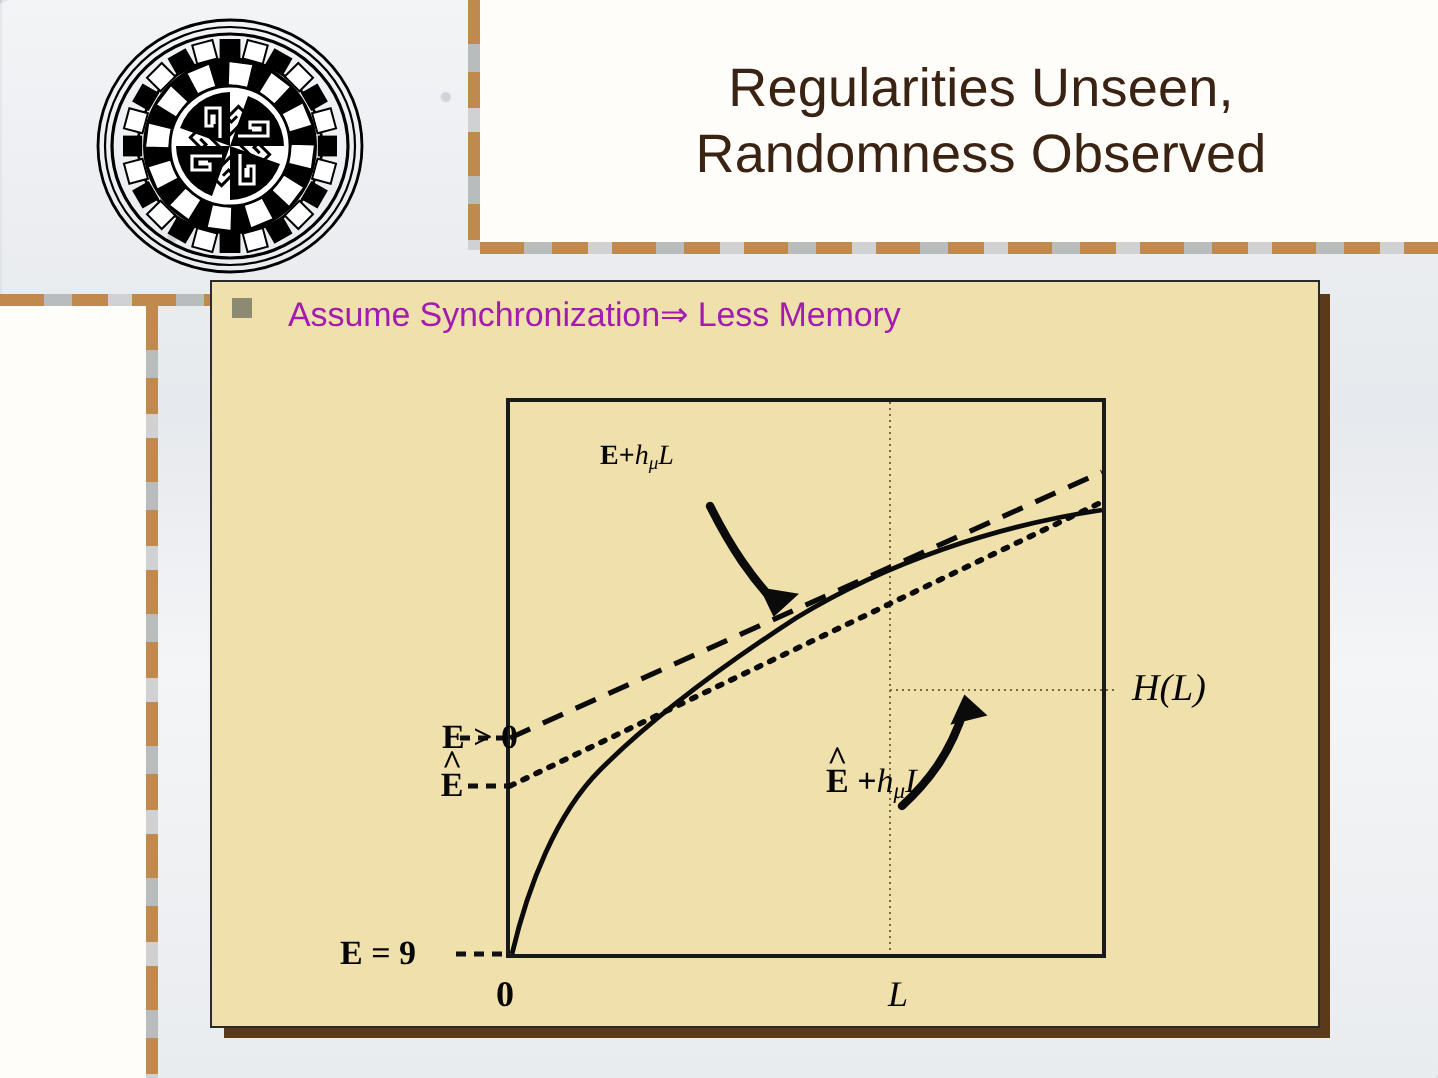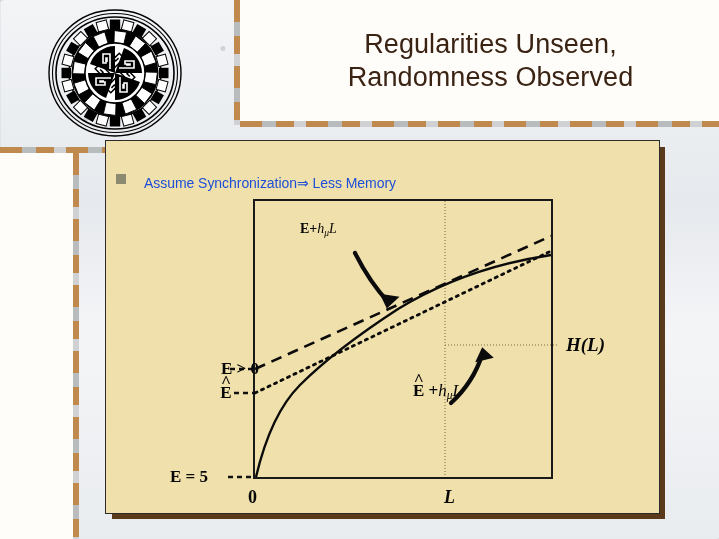--- a/index.html
+++ b/index.html
@@ -69,35 +69,35 @@
     background:#f0e0ab;border:1px solid #2b2b2b;overflow:hidden;
   }
 
   
   #bullet-row{position:absolute;left:10px;top:6px;display:flex;align-items:baseline;}
   #bullet-square{
     width:10px;height:10px;background:#8c8a70;margin-right:11px;
     position:relative;top:-4px;flex:none;
   }
   #bullet-head{font-size:21px;color:#0a0a0a;letter-spacing:.1px;}
-  #bullet-sub{font-size:14px;color:#1d4ed8;margin-left:7px;letter-spacing:-.05px;margin-top:28px;}
+  #bullet-sub{font-size:17px;color:#a21caf;margin-left:7px;letter-spacing:-.05px;}
 
   
   #chart{position:absolute;left:142px;top:52px;width:310px;height:292px;}
   #chart-frame{
     position:absolute;left:5px;top:6px;width:300px;height:280px;
     border:2px solid #1a1a1a;box-sizing:border-box;
   }
   #chart svg{position:absolute;left:0;top:0;overflow:visible;}
 
   .mlabel{position:absolute;color:#070707;white-space:nowrap;
           font-family:"Liberation Serif", serif;}
   .bser{font-family:"Liberation Serif", serif;font-weight:bold;}
   .iser{font-family:"Liberation Serif", serif;font-style:italic;}
-  .biser{font-family:"Liberation Serif", serif;font-weight:bold;font-style:italic;}
+  .biser{font-family:"Liberation Serif", serif;font-weight:normal;font-style:italic;}
   .sub{font-size:.68em;vertical-align:-.28em;}
   .hat{position:relative;display:inline-block;}
   .hat>.hatmark{
     position:absolute;left:50%;transform:translateX(-50%);
     top:-.58em;font-size:1.02em;font-weight:bold;line-height:1;
     font-family:"Liberation Serif", serif;
   }
 </style>
 </head>
 <body>
@@ -334,21 +334,21 @@
         <span class="biser">H(L)</span>
       </div>
 
       <div class="mlabel" style="left:-75px;top:166px;font-size:17px;margin-left:48px;">
         <span class="bser">E &gt; 0</span>
       </div>
       <div class="mlabel" style="left:-34px;top:190px;font-size:17px;text-align:center;width:24px;">
         <span class="hat"><span class="hatmark">^</span><span class="bser">E</span></span>
       </div>
       <div class="mlabel" style="left:-78px;top:274px;font-size:17px;">
-        <span class="bser">E = 5</span>
+        <span class="bser">E = 9</span>
       </div>
 
       <div class="mlabel" style="left:0px;top:294px;font-size:18px;">
         <span class="bser">0</span>
       </div>
       <div class="mlabel" style="left:196px;top:294px;font-size:18px;">
         <span class="biser">L</span>
       </div>
     </div>
 

